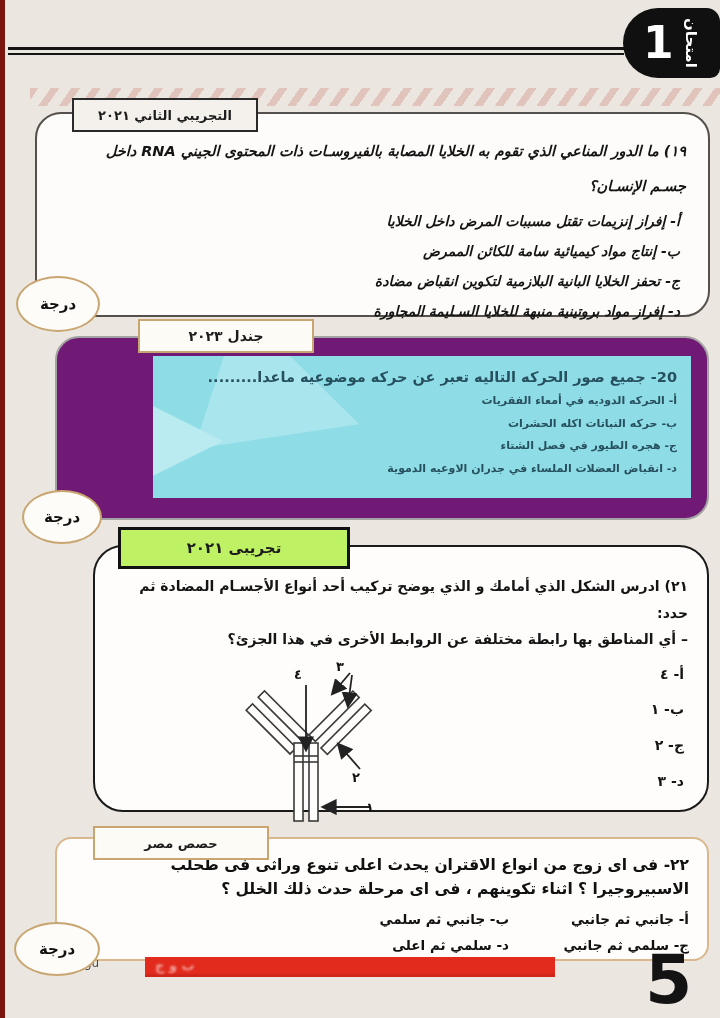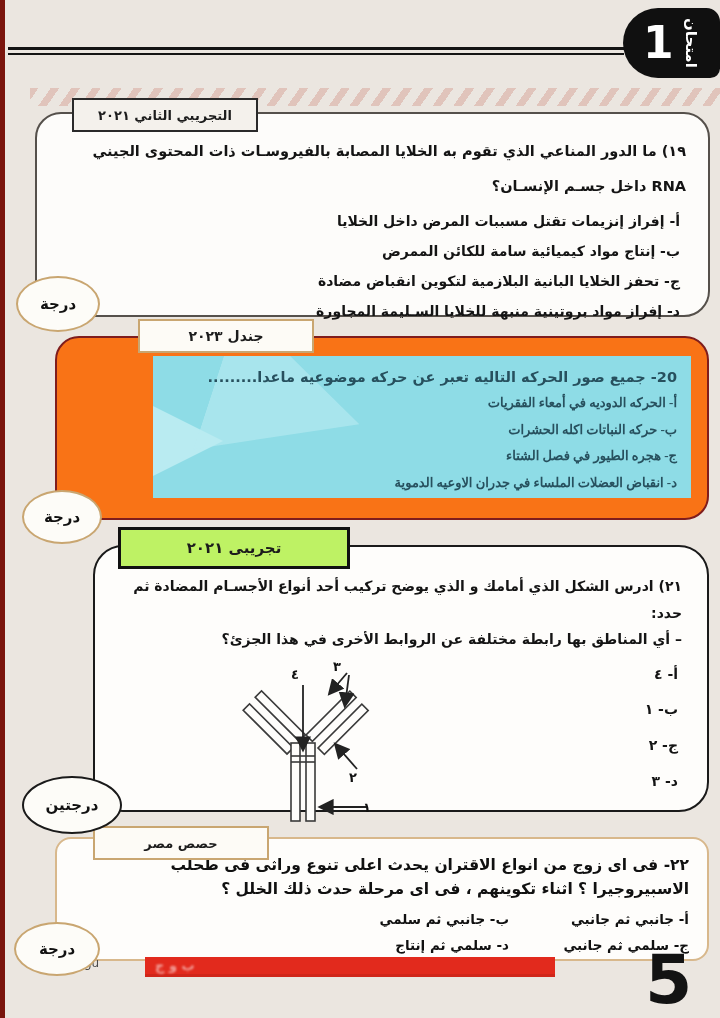--- a/index.html
+++ b/index.html
@@ -25,39 +25,39 @@
   .tag{position:absolute;display:flex;align-items:center;justify-content:center;
     font-weight:bold;color:#1c1c1c;background:#f4f1ec;z-index:3;}
   .oval{position:absolute;border-radius:50%;background:#fdfcf8;display:flex;align-items:center;justify-content:center;
     font-weight:bold;font-size:15px;color:#111;z-index:4;}
   .oval.tan{border:2px solid #c9a671;}
   .oval.dark{border:2px solid #1a1a1a;}
 
   
   .q19{left:35px;top:112px;width:671px;height:201px;border:2px solid #55504b;}
   .q19-tag{left:72px;top:98px;width:182px;height:30px;border:2px solid #2a2a2a;font-size:13px;}
-  .q19 .body{direction:rtl;text-align:right;padding:20px 22px 6px 30px;color:#141414;}
+  .q19 .body{direction:rtl;text-align:right;padding:20px 22px 6px 30px;color:#141414;font-style:italic;}
   .q19 .stem{font-size:14.5px;font-weight:bold;line-height:2.4;margin-bottom:2px;}
   .q19 .opt{font-size:14px;font-weight:bold;line-height:2.15;padding-right:6px;}
 
   
-  .q20{left:55px;top:336px;width:650px;height:180px;border:2px solid #7f1d1d;background:#f97316;border-radius:24px;}
+  .q20{left:55px;top:336px;width:650px;height:180px;border:2px solid #a3a3a3;background:#701a75;border-radius:24px;}
   .q20-tag{left:138px;top:319px;width:172px;height:30px;border:2px solid #c9a671;background:#fdfbf6;font-size:14px;}
   .cyan{position:absolute;left:96px;right:16px;top:18px;bottom:20px;background:#8edce6;overflow:hidden;
     direction:rtl;text-align:right;padding:8px 14px;box-sizing:border-box;color:#27505e;}
   .cyan .tri{position:absolute;background:#b9ebf1;}
   .cyan .tri.t1{left:-20px;top:40px;width:90px;height:90px;clip-path:polygon(0 0,100% 50%,0 100%);}
   .cyan .tri.t2{left:60px;top:-30px;width:150px;height:150px;clip-path:polygon(0 0,100% 50%,0 100%);transform:rotate(18deg);opacity:.6;}
   .cyan .stem{position:relative;font-size:14.5px;font-weight:bold;line-height:1.8;}
-  .cyan .opt{position:relative;font-size:13px;font-weight:bold;line-height:2.05;font-family:Liberation Serif, serif;}
+  .cyan .opt{position:relative;font-size:11px;font-weight:bold;line-height:2.05;}
 
   
   .q21{left:93px;top:545px;width:612px;height:263px;border:2px solid #1a1a1a;border-radius:30px;background:#fefdfb;}
   .q21-tag{left:118px;top:527px;width:226px;height:36px;border:3px solid #111;background:#bef264;font-size:15px;}
-  .q21 .body{direction:rtl;text-align:right;padding:26px 25px 4px 14px;color:#141414;}
+  .q21 .body{direction:rtl;text-align:right;padding:26px 19px 4px 14px;color:#141414;}
   .q21 .stem{font-size:14px;font-weight:bold;line-height:1.9;}
   .q21-row{display:flex;direction:rtl;margin-top:4px;}
   .q21-opts{width:170px;padding-right:4px;}
   .q21-opts .opt{font-size:14px;font-weight:bold;line-height:2.55;}
   .q21-diagram{flex:1;display:flex;justify-content:center;}
 
   
   .q22{left:55px;top:837px;width:650px;height:120px;border:2px solid #d8b88c;border-radius:16px;background:#fefdfb;}
   .q22-tag{left:93px;top:826px;width:172px;height:30px;border:2px solid #c9a671;background:#fdfbf6;font-size:13px;text-align:right;}
   .q22 .body{direction:rtl;text-align:right;padding:14px 18px 0 14px;color:#101010;}
@@ -162,32 +162,31 @@
             <line x1="158" y1="112" x2="137" y2="88" stroke="#222" stroke-width="1.8" marker-end="url(#ah)"></line>
             <text x="158" y="125" font-size="13" font-weight="bold" fill="#111">٢</text>
 
             <line x1="168" y1="150" x2="122" y2="150" stroke="#222" stroke-width="1.8" marker-end="url(#ah)"></line>
             <text x="172" y="155" font-size="13" font-weight="bold" fill="#111">١</text>
           </svg>
         </div>
       </div>
     </div>
   </div>
-  <div class="oval dark" style="left:22px;top:776px;width:96px;height:54px;">درجتين</div>
 
   <div class="tag q22-tag">حصص مصر</div>
   <div class="card q22">
     <div class="body">
       <div class="stem">٢٢- فى اى زوج من انواع الاقتران يحدث اعلى تنوع وراثى فى طحلب</div>
       <div class="stem">الاسبيروجيرا ؟ اثناء تكوينهم ، فى اى مرحلة حدث ذلك الخلل ؟</div>
       <div class="q22-opts">
         <div class="opt">أ- جانبي ثم جانبي</div>
         <div class="opt">ب- جانبي ثم سلمي</div>
         <div class="opt">ج- سلمي ثم جانبي</div>
-        <div class="opt">د- سلمي ثم إنتاج</div>
+        <div class="opt">د- سلمي ثم اعلى</div>
       </div>
     </div>
   </div>
   <div class="oval tan" style="left:14px;top:922px;width:82px;height:50px;">درجة</div>
 
   <div class="gu">gu</div>
   <div class="red-bar">
     <div class="ghost">ب و ج</div>
   </div>
   <div class="page-num">5</div>

